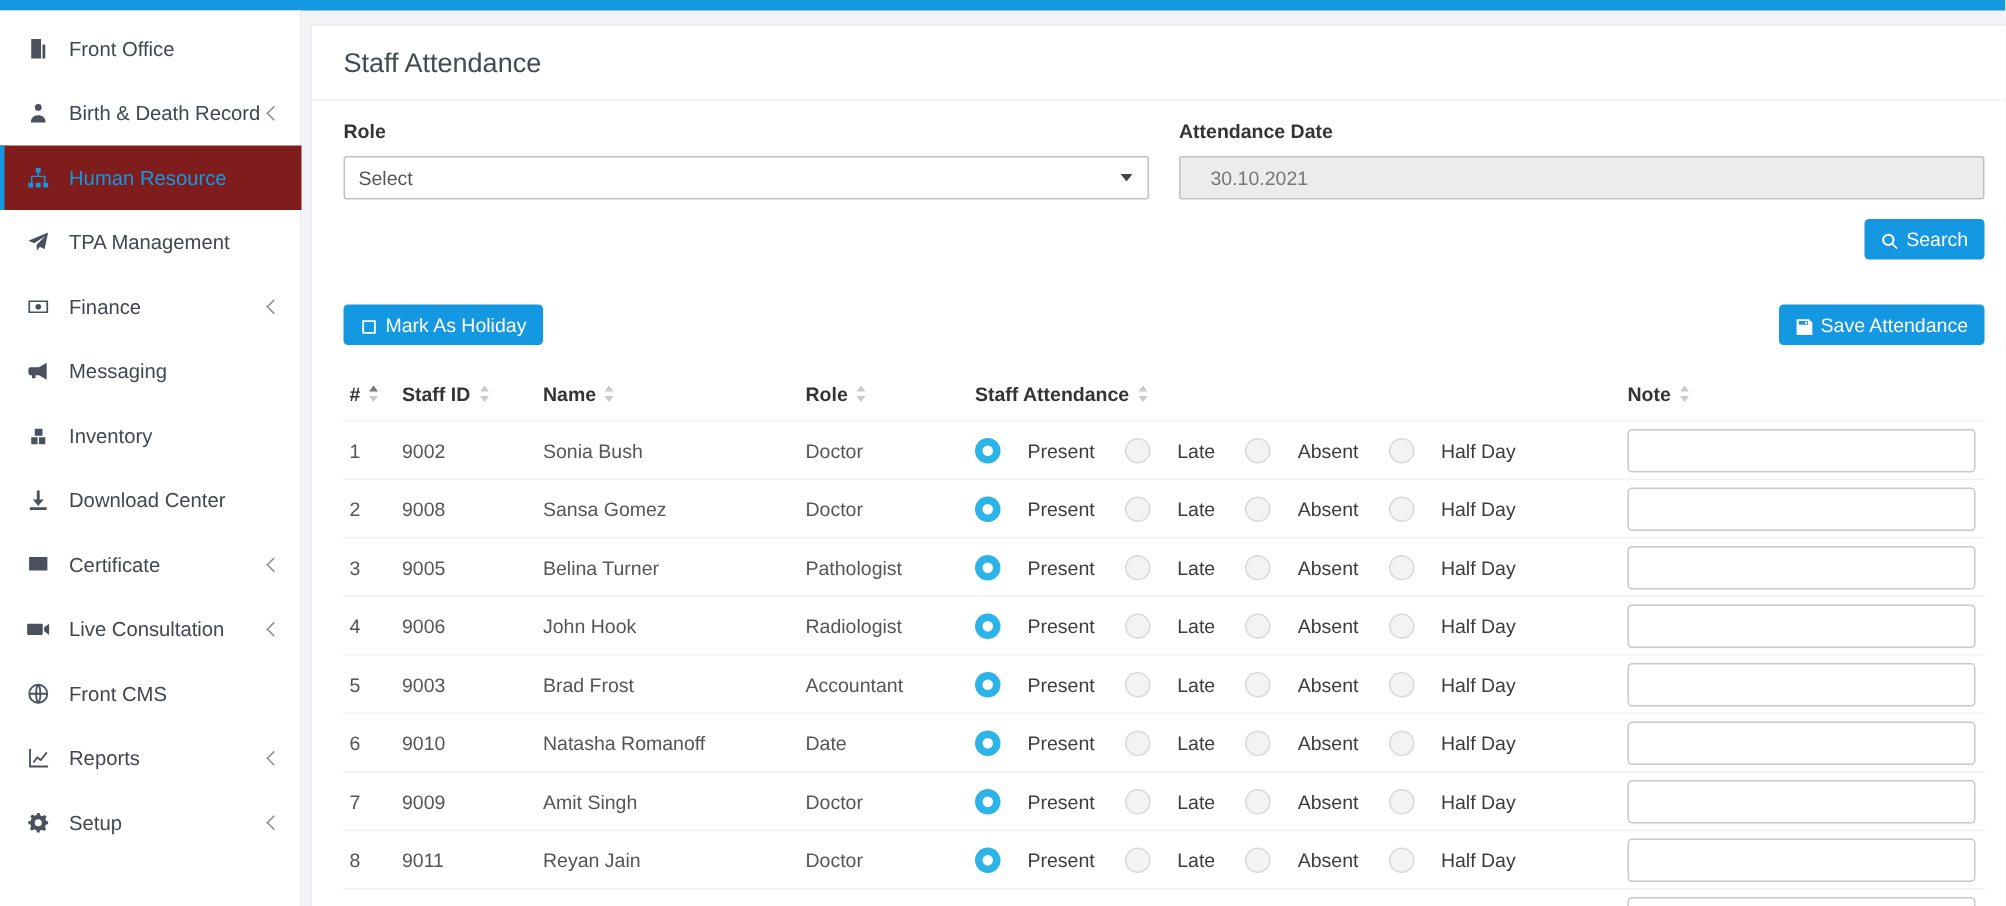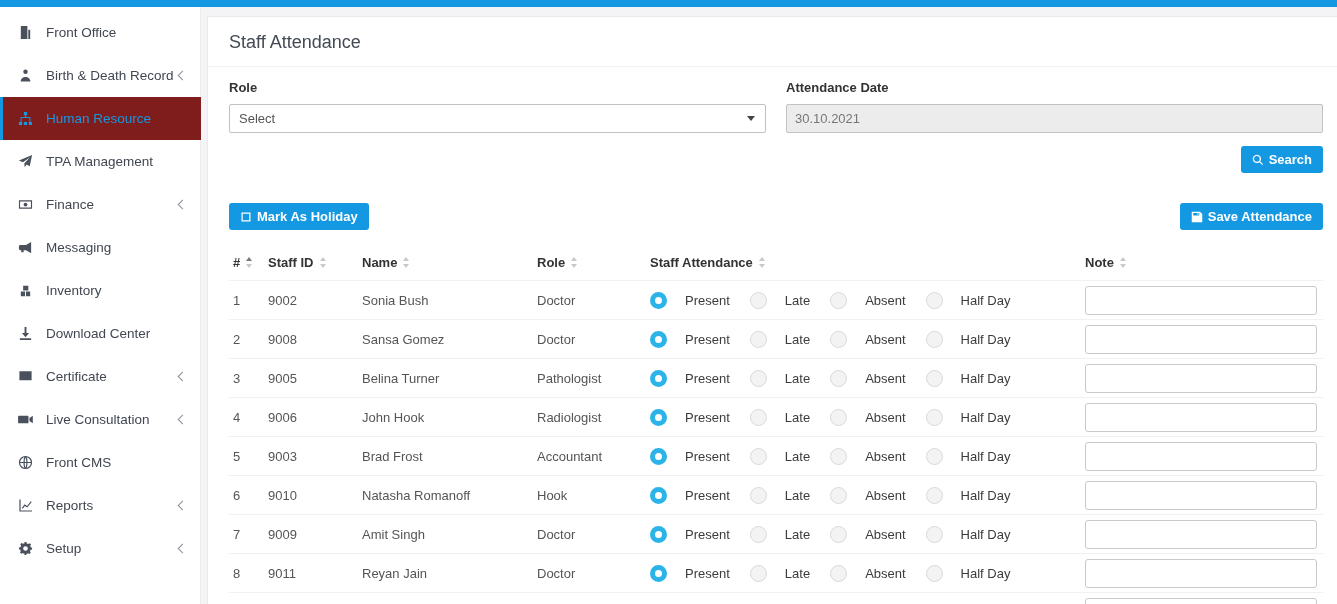--- a/index.html
+++ b/index.html
@@ -29,25 +29,25 @@
     border-bottom:1px solid #f2f2f2}
 
   .filters{display:grid;grid-template-columns:1fr 1fr;gap:20px;padding:13px 14px 0 21px}
   .field label{display:block;font-size:13px;font-weight:700;color:#333;margin-bottom:9px}
   .select-wrap{position:relative}
   select{width:100%;height:29px;border:1px solid #c2c2c2;border-radius:2px;background:#fff;
     color:#555;font-size:13px;padding:0 26px 0 9px;appearance:none;-webkit-appearance:none}
   .caret{position:absolute;right:11px;top:12px;width:0;height:0;
     border-left:4px solid transparent;border-right:4px solid transparent;border-top:5px solid #444}
   .date-input{width:100%;height:29px;border:1px solid #c2c2c2;border-radius:2px;
-    background:#ececec;color:#777;font-size:13px;padding:0 8px}
+    background:#ececec;color:#777;font-size:13px;padding:0 20px}
 
   .search-row{padding:13px 14px 0;text-align:right}
-  .btn{display:inline-flex;align-items:center;gap:5px;background:var(--accent);color:#fff;
-    border:none;border-radius:3px;font-size:13px;font-weight:700;padding:6px 11px;cursor:pointer}
+  .btn{display:inline-flex;align-items:flex-end;gap:5px;background:var(--accent);color:#fff;
+    border:none;border-radius:3px;font-size:13px;font-weight:400;padding:6px 11px;cursor:pointer}
   .btn svg{width:12px;height:12px;fill:#fff}
 
   .toolbar{display:flex;justify-content:space-between;align-items:center;
     margin-top:30px;padding:0 14px 0 21px}
 
   
   .table{margin:21px 14px 0 21px}
   .thead,.tr{display:grid;grid-template-columns:39px 94px 175px 113px 1fr 238px;align-items:center}
   .thead{padding:4px 0 10px;font-size:13px;font-weight:700;color:#333}
   .th{display:flex;align-items:center;cursor:pointer}
@@ -407,21 +407,21 @@
                 </label>
               </div>
     <div class="td c-note">
       <input class="note-input" style="">
     </div>
   </div>
             <div class="tr">
     <div class="td c-num">6</div>
     <div class="td c-id">9010</div>
     <div class="td c-name">Natasha Romanoff</div>
-    <div class="td c-role">Hook</div>
+    <div class="td c-role">Date</div>
     <div class="td c-att">
                 <label class="opt">
                   <input type="radio" name="att-5" checked="" style="">
                   <span>Present</span>
                 </label>
                 <label class="opt">
                   <input type="radio" name="att-5" style="">
                   <span>Late</span>
                 </label>
                 <label class="opt">

